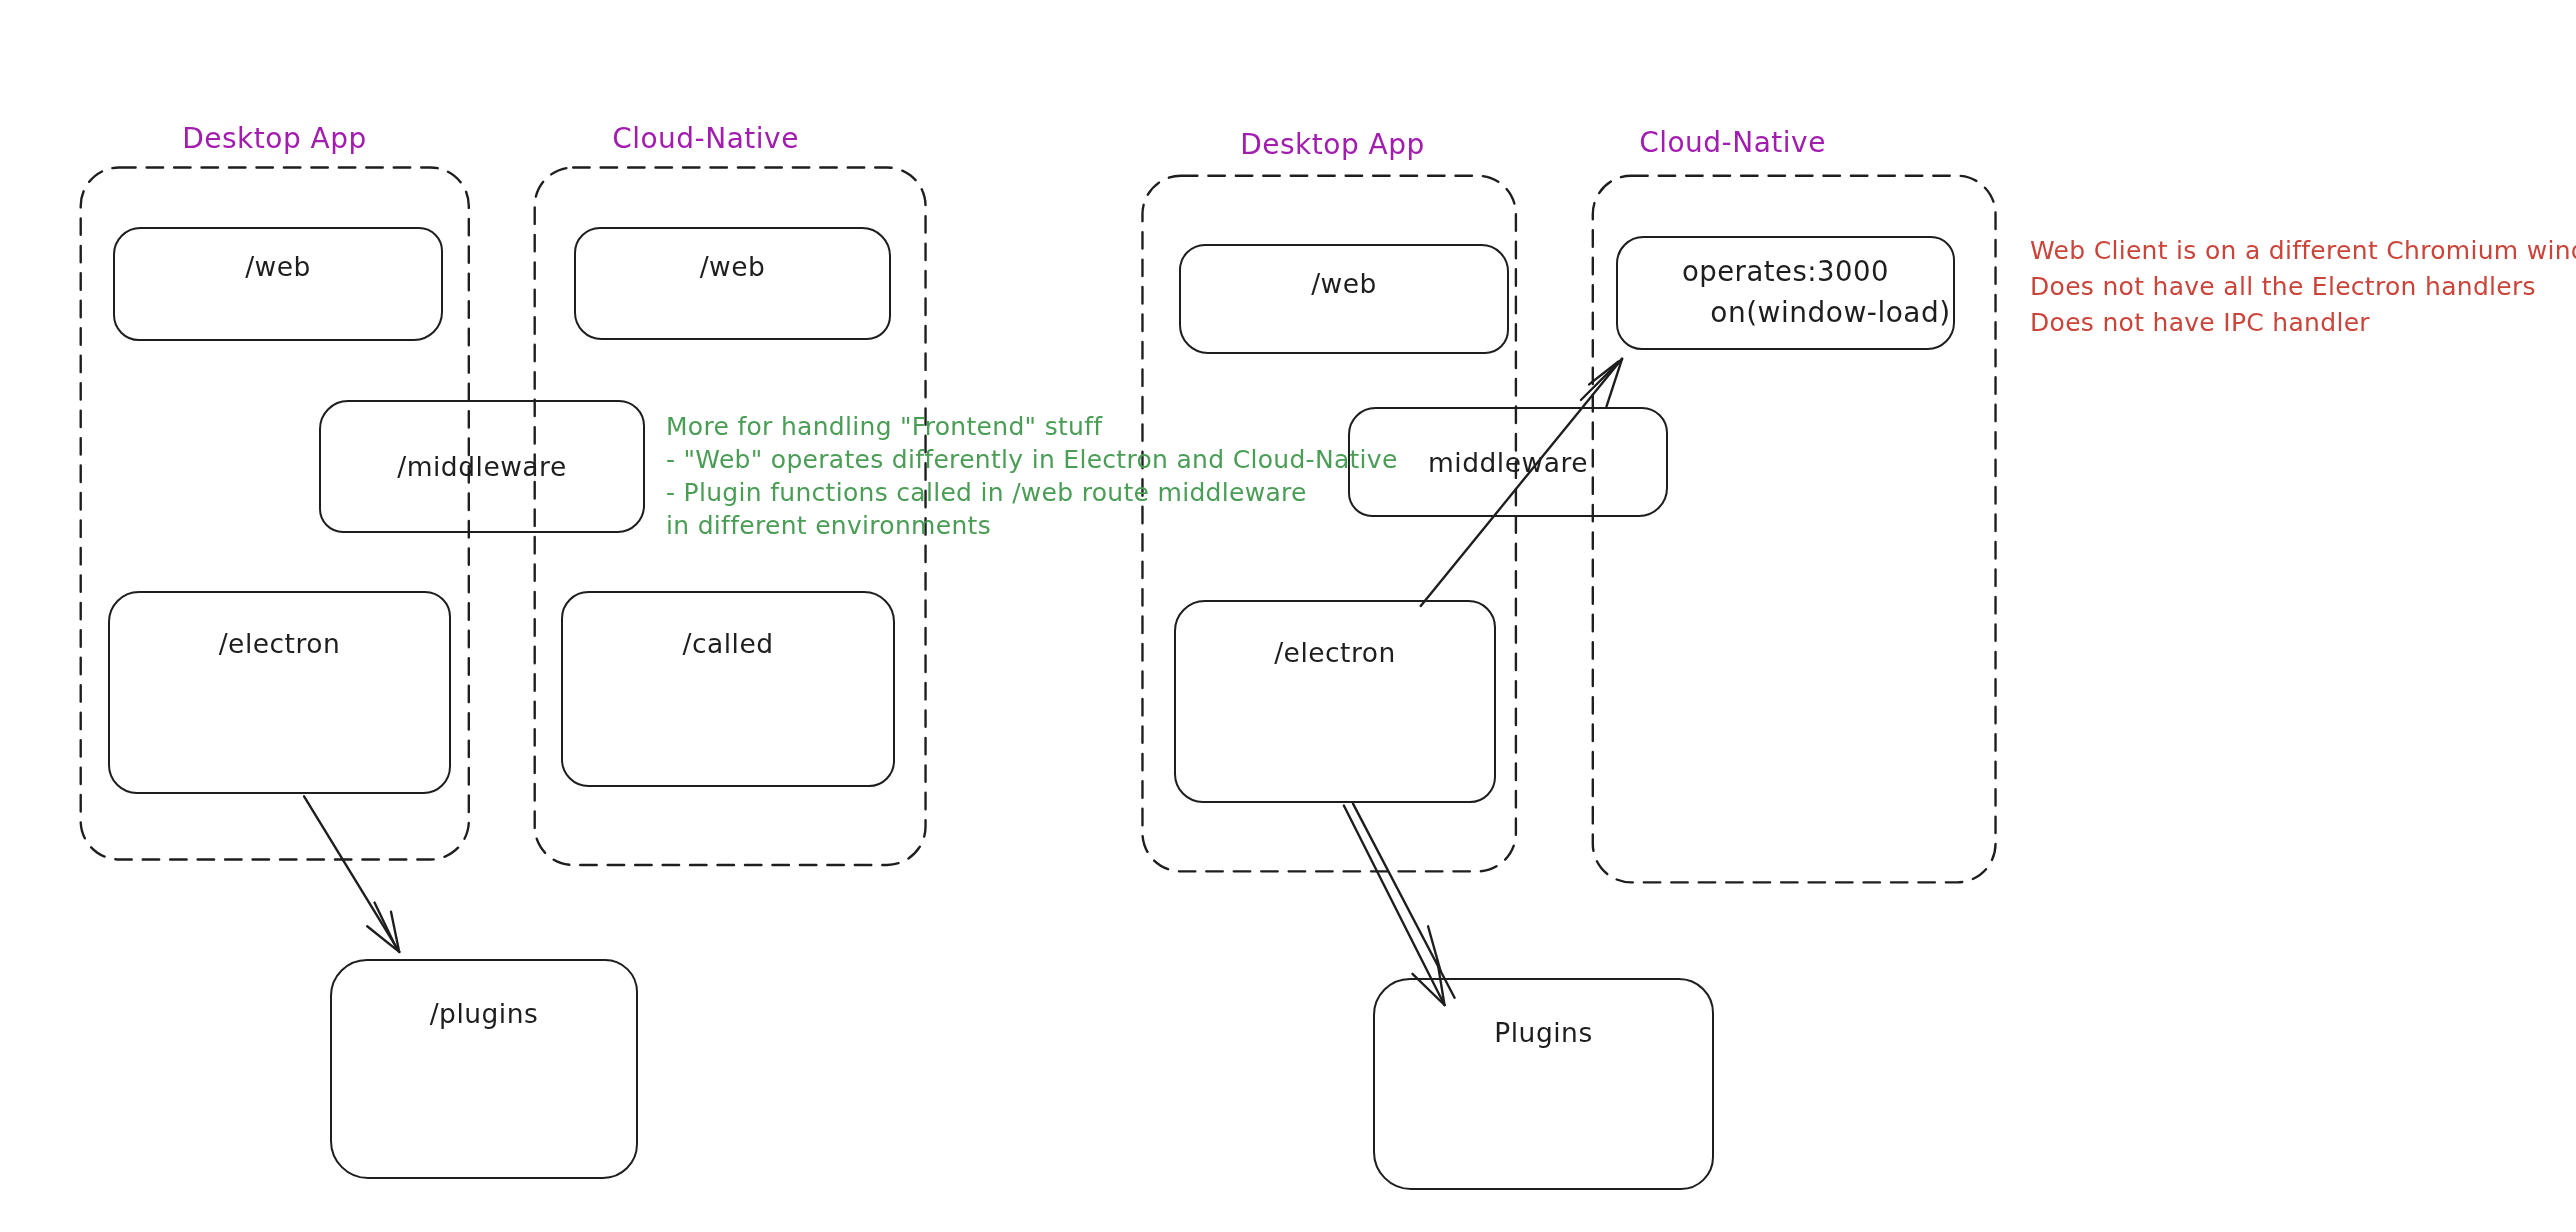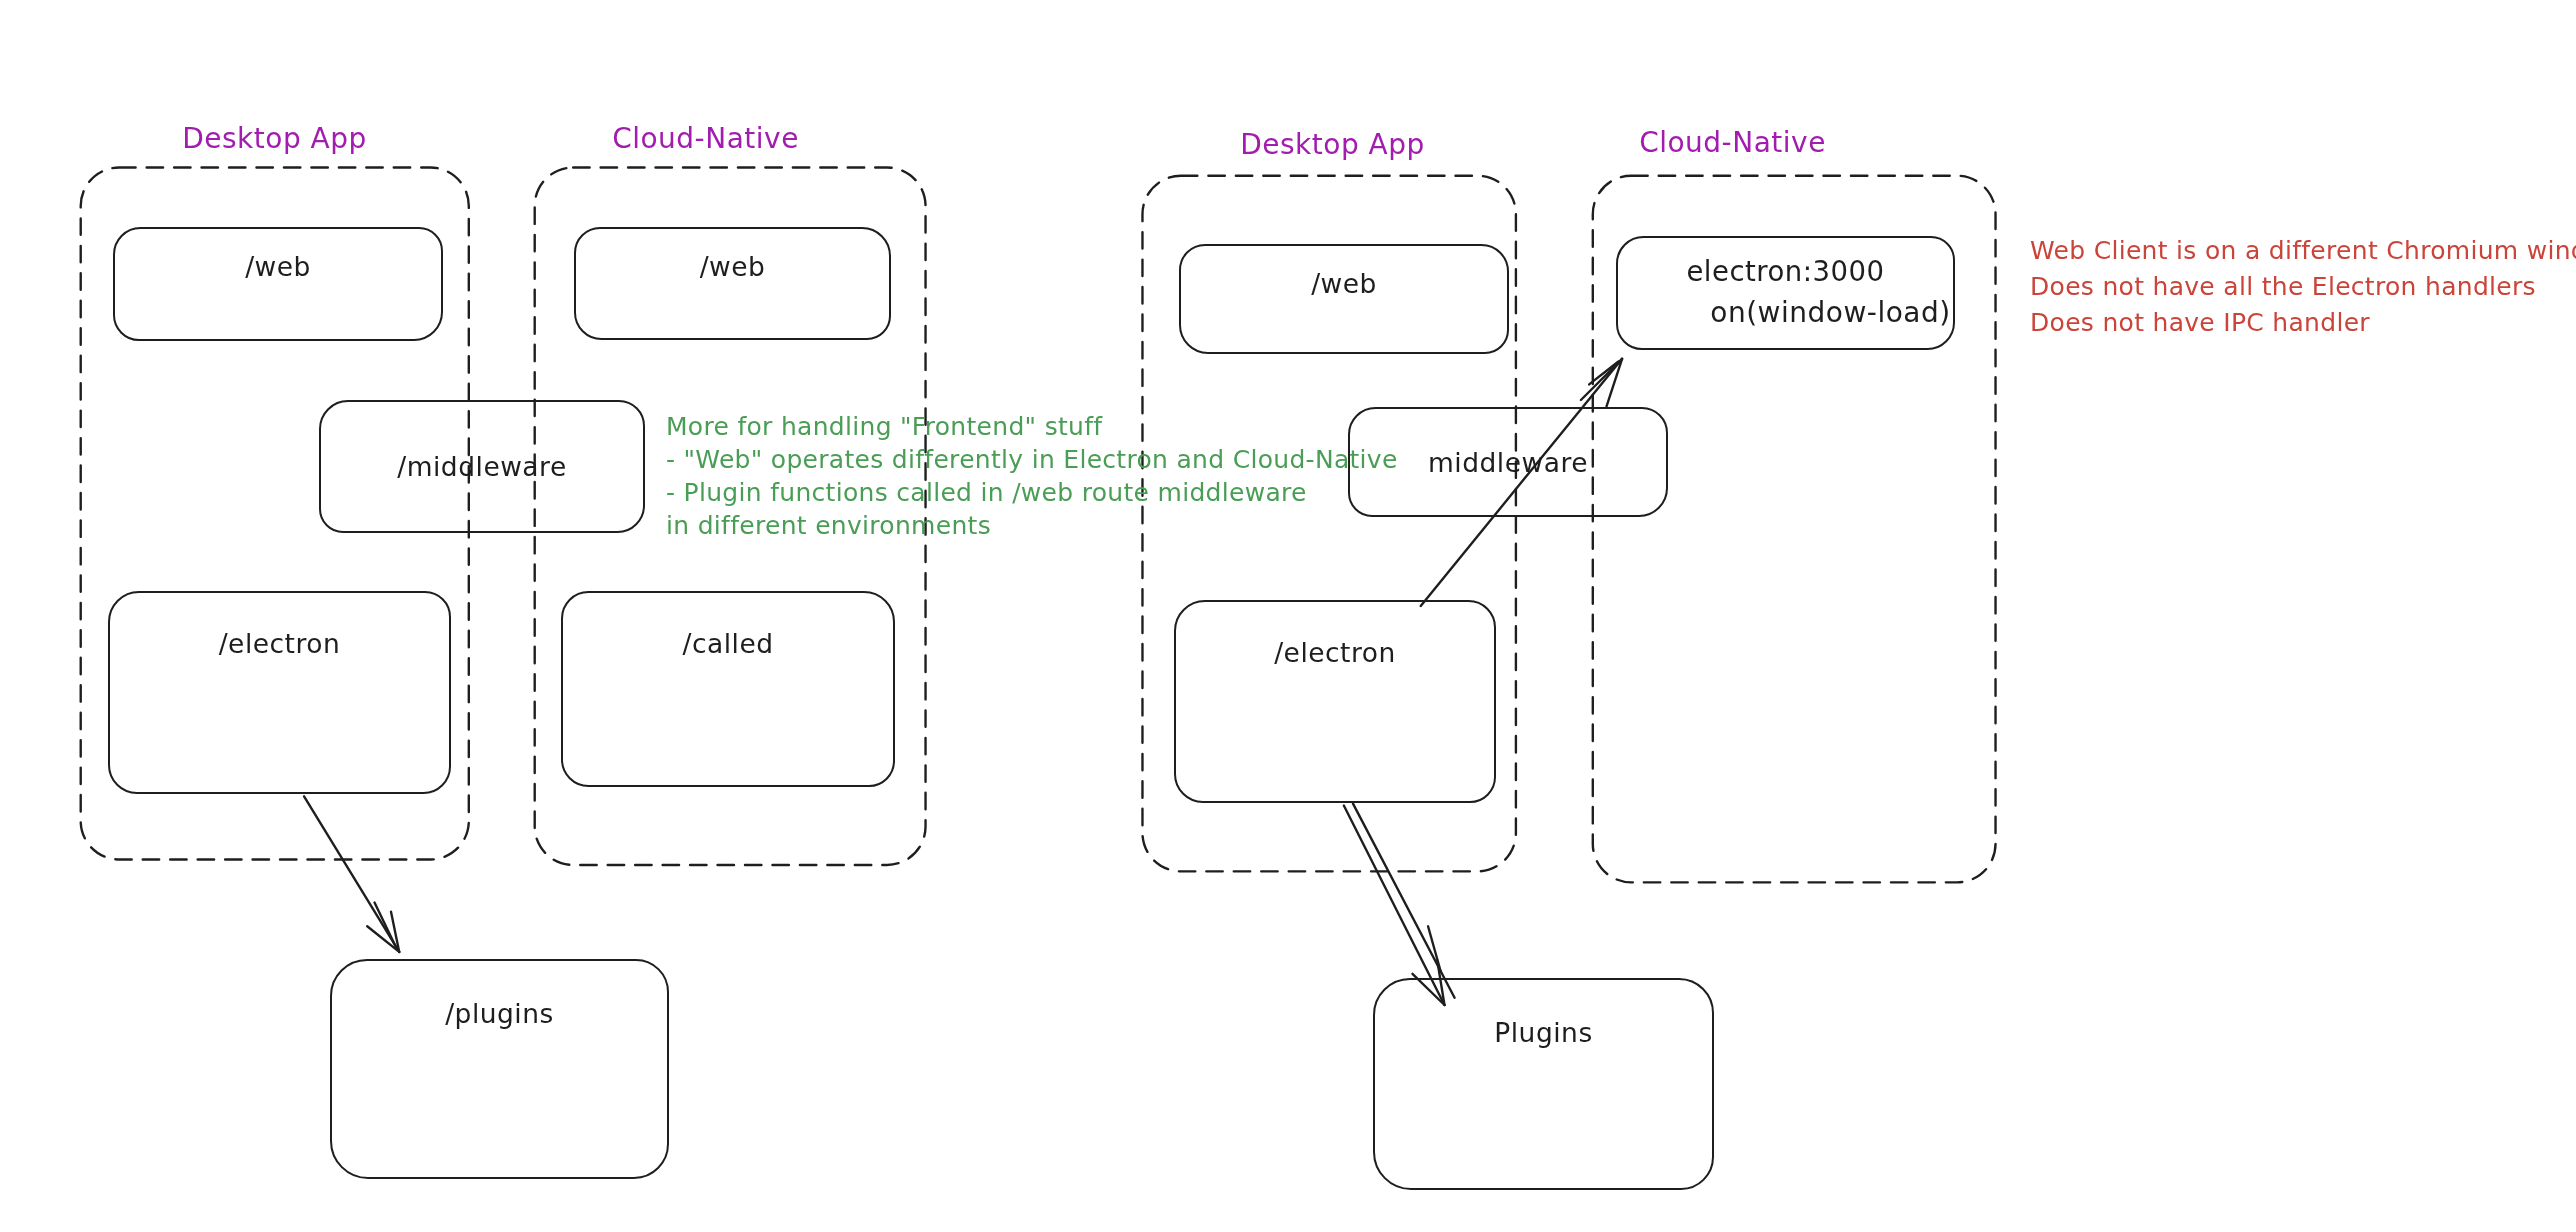--- a/index.html
+++ b/index.html
@@ -82,40 +82,40 @@
   </div>
 
   <div class="node" style="left:108px;top:591px;width:343px;height:203px;border-radius:31px 26px 27.5px 29px;">
     <span class="lbl" style="padding-top:35px;">/electron</span>
   </div>
 
   <div class="node" style="left:561px;top:591px;width:334px;height:196px;border-radius:27.5px 31px 26px 27.5px;">
     <span class="lbl red-text" style="padding-top:35px;">/called</span>
   </div>
 
-  <div class="node" style="left:330px;top:959px;width:339px;height:220px;border-radius:37px 33px 35px 38px;">
+  <div class="node" style="left:330px;top:959px;width:308px;height:220px;border-radius:37px 33px 35px 38px;">
     <span class="lbl" style="padding-top:37px;">/plugins</span>
   </div>
 
   <div class="note green" style="left:666px;top:410px;">
     <div>More for handling "Frontend" stuff</div>
     <div>- "Web" operates differently in Electron and Cloud-Native</div>
     <div>- Plugin functions called in /web route middleware</div>
     <div>in different environments</div>
   </div>
 
   <div class="sec-label" style="left:1195px;top:128px;width:275px;">Desktop App</div>
   <div class="sec-label" style="left:1595px;top:126px;width:275px;">Cloud-Native</div>
 
   <div class="node" style="left:1179px;top:244px;width:330px;height:110px;border-radius:26px 27.5px 24px 29px;">
     <span class="lbl" style="padding-top:22px;">/web</span>
   </div>
 
   <div class="node" style="left:1616px;top:236px;width:339px;height:114px;border-radius:27.5px 24px 27.5px 26px;">
-    <span class="lbl" style="padding-top:16.5px;font-size:27.5px;">electron:3000</span>
+    <span class="lbl" style="padding-top:16.5px;font-size:27.5px;">operates:3000</span>
     <span class="lbl red-text" style="padding-top:9.2px;padding-left:90px;font-size:28px;">on(window-load)</span>
   </div>
 
   <div class="node center-lbl" style="left:1348px;top:407px;width:320px;height:110px;border-radius:27.5px 26px 29px 24px;">
     <span class="lbl">middleware</span>
   </div>
 
   <div class="node" style="left:1174px;top:600px;width:322px;height:203px;border-radius:31px 27.5px 26px 29px;">
     <span class="lbl" style="padding-top:35px;">/electron</span>
   </div>

